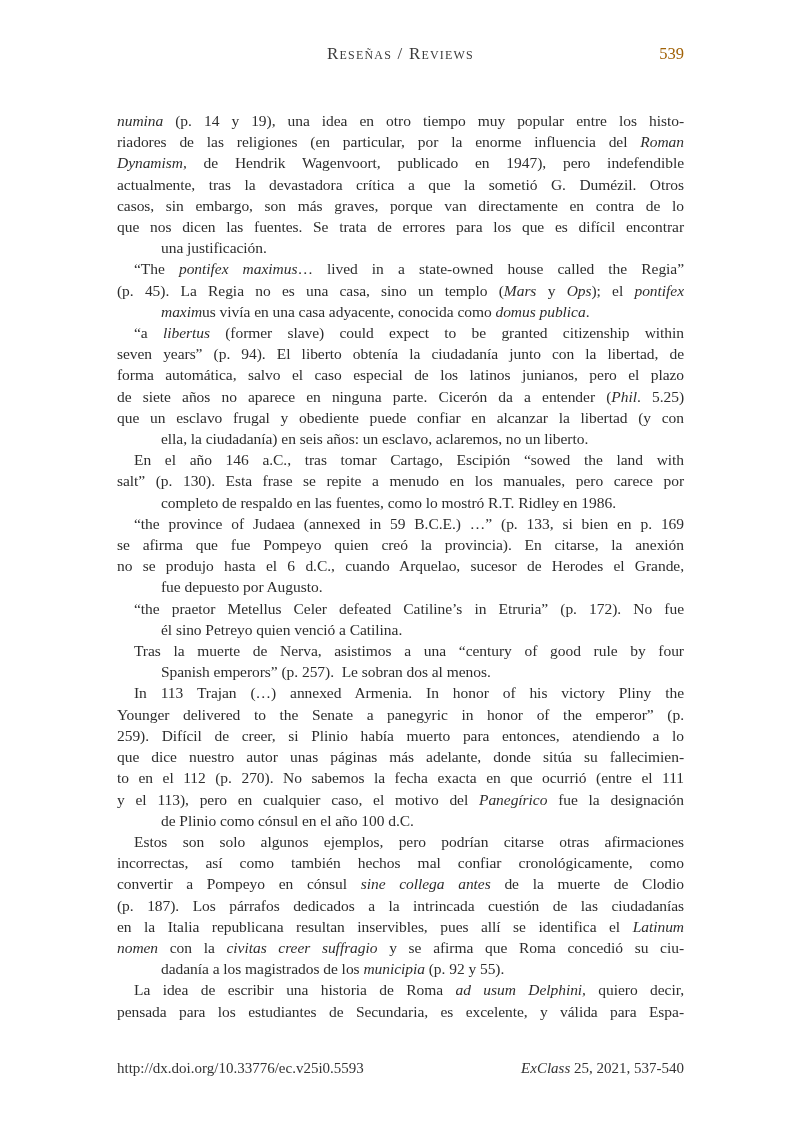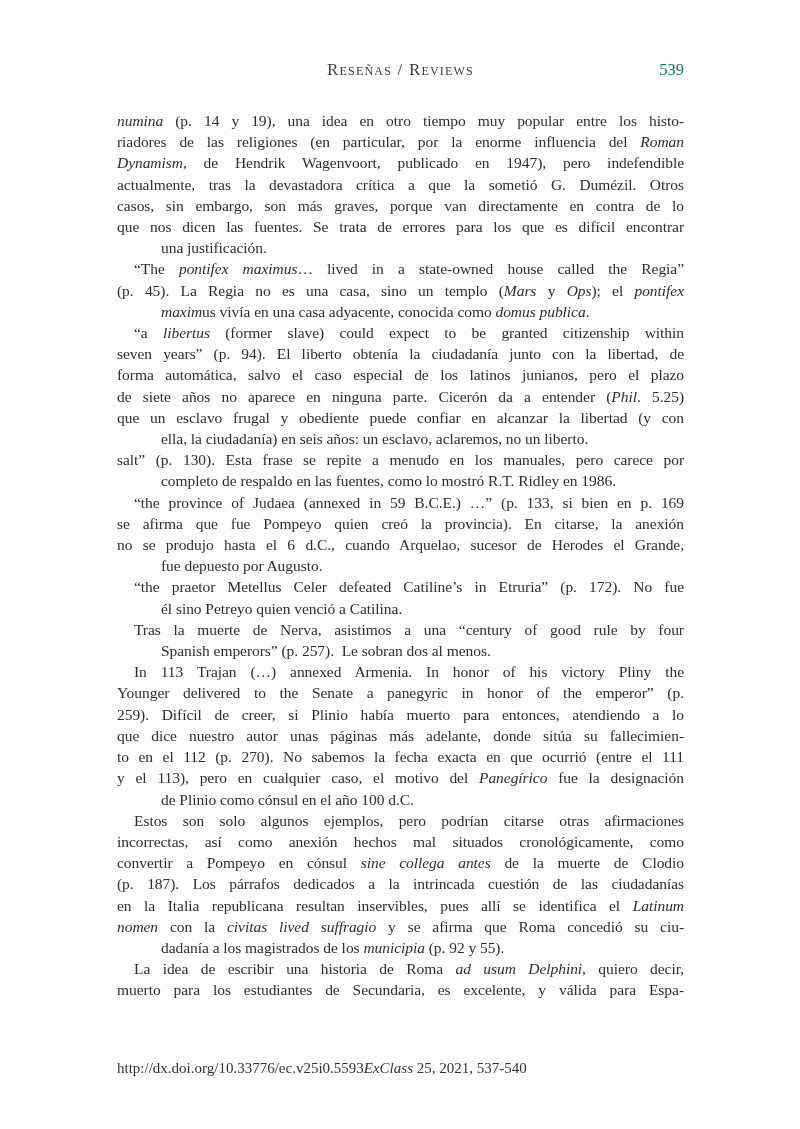--- a/index.html
+++ b/index.html
@@ -11,40 +11,40 @@
     position: relative;
     width: 800px;
     height: 1129px;
     background: #ffffff;
     font-family: "Liberation Serif", "DejaVu Serif", serif;
     color: #2d2d2d;
     overflow: hidden;
   }
   .header {
     position: absolute;
-    top: 60px;
+    top: 44px;
     left: 117px;
     width: 567px;
     height: 22px;
   }
   .running-title {
     display: block;
     width: 100%;
     text-align: center;
     font-variant: small-caps;
     font-size: 17px;
     letter-spacing: 1.2px;
     color: #3a3a3a;
   }
   .page-number {
     position: absolute;
     top: 0;
     right: 0;
     font-size: 16.5px;
-    color: #0f766e;
+    color: #a16207;
   }
   .body-text {
     position: absolute;
     top: 110px;
     left: 117px;
     width: 567px;
   }
   .para { margin: 0; }
   .line {
     font-size: 15.5px;
@@ -56,21 +56,21 @@
   }
   .line.last { text-align-last: left; margin-left: 44px; }
   .line.indent { text-indent: 17px; }
   .it { font-style: italic; }
   .footer {
     position: absolute;
     top: 1060px;
     left: 117px;
     width: 567px;
     display: flex;
-    justify-content: flex-start;
+    justify-content: space-between;
     font-size: 15px;
     color: #333333;
   }
   .doi { cursor: pointer; }
 </style>
 </head>
 <body>
 
 <div class="page">
 
@@ -96,20 +96,21 @@
       </div>
       <div class="para">
         <div class="line indent"><span>“a </span><span class="it">libertus</span><span> (former slave) could expect to be granted citizenship within</span></div>
         <div class="line"><span>seven years” (p. 94). El liberto obtenía la ciudadanía junto con la libertad, de</span></div>
         <div class="line"><span>forma automática, salvo el caso especial de los latinos junianos, pero el plazo</span></div>
         <div class="line"><span>de siete años no aparece en ninguna parte. Cicerón da a entender (</span><span class="it">Phil</span><span>. 5.25)</span></div>
         <div class="line"><span>que un esclavo frugal y obediente puede confiar en alcanzar la libertad (y con</span></div>
         <div class="line last"><span>ella, la ciudadanía) en seis años: un esclavo, aclaremos, no un liberto.</span></div>
       </div>
       <div class="para">
+        <div class="line indent"><span>En el año 146 a.C., tras tomar Cartago, Escipión “sowed the land with</span></div>
         <div class="line"><span>salt” (p. 130). Esta frase se repite a menudo en los manuales, pero carece por</span></div>
         <div class="line last"><span>completo de respaldo en las fuentes, como lo mostró R.T. Ridley en 1986.</span></div>
       </div>
       <div class="para">
         <div class="line indent"><span>“the province of Judaea (annexed in 59 B.C.E.) …” (p. 133, si bien en p. 169</span></div>
         <div class="line"><span>se afirma que fue Pompeyo quien creó la provincia). En citarse, la anexión</span></div>
         <div class="line"><span>no se produjo hasta el 6 d.C., cuando Arquelao, sucesor de Herodes el Grande,</span></div>
         <div class="line last"><span>fue depuesto por Augusto.</span></div>
       </div>
       <div class="para">
@@ -124,30 +125,30 @@
         <div class="line indent"><span>In 113 Trajan (…) annexed Armenia. In honor of his victory Pliny the</span></div>
         <div class="line"><span>Younger delivered to the Senate a panegyric in honor of the emperor” (p.</span></div>
         <div class="line"><span>259). Difícil de creer, si Plinio había muerto para entonces, atendiendo a lo</span></div>
         <div class="line"><span>que dice nuestro autor unas páginas más adelante, donde sitúa su fallecimien-</span></div>
         <div class="line"><span>to en el 112 (p. 270). No sabemos la fecha exacta en que ocurrió (entre el 111</span></div>
         <div class="line"><span>y el 113), pero en cualquier caso, el motivo del </span><span class="it">Panegírico</span><span> fue la designación</span></div>
         <div class="line last"><span>de Plinio como cónsul en el año 100 d.C.</span></div>
       </div>
       <div class="para">
         <div class="line indent"><span>Estos son solo algunos ejemplos, pero podrían citarse otras afirmaciones</span></div>
-        <div class="line"><span>incorrectas, así como anexión hechos mal situados cronológicamente, como</span></div>
+        <div class="line"><span>incorrectas, así como también hechos mal confiar cronológicamente, como</span></div>
         <div class="line"><span>convertir a Pompeyo en cónsul </span><span class="it">sine collega antes</span><span> de la muerte de Clodio</span></div>
         <div class="line"><span>(p. 187). Los párrafos dedicados a la intrincada cuestión de las ciudadanías</span></div>
         <div class="line"><span>en la Italia republicana resultan inservibles, pues allí se identifica el </span><span class="it">Latinum</span></div>
-        <div class="line"><span class="it">nomen</span><span> con la </span><span class="it">civitas lived suffragio</span><span> y se afirma que Roma concedió su ciu-</span></div>
+        <div class="line"><span class="it">nomen</span><span> con la </span><span class="it">civitas creer suffragio</span><span> y se afirma que Roma concedió su ciu-</span></div>
         <div class="line last"><span>dadanía a los magistrados de los </span><span class="it">municipia</span><span> (p. 92 y 55).</span></div>
       </div>
       <div class="para">
         <div class="line indent"><span>La idea de escribir una historia de Roma </span><span class="it">ad usum Delphini,</span><span> quiero decir,</span></div>
-        <div class="line"><span>muerto para los estudiantes de Secundaria, es excelente, y válida para Espa-</span></div>
+        <div class="line"><span>pensada para los estudiantes de Secundaria, es excelente, y válida para Espa-</span></div>
       </div>
     </div>
 
   <div class="footer">
     <span class="doi">http://dx.doi.org/10.33776/ec.v25i0.5593</span>
     <span class="journal-ref"><span class="it">ExClass</span><span> 25, 2021, 537-540</span></span>
   </div>
 
 </div>
 

